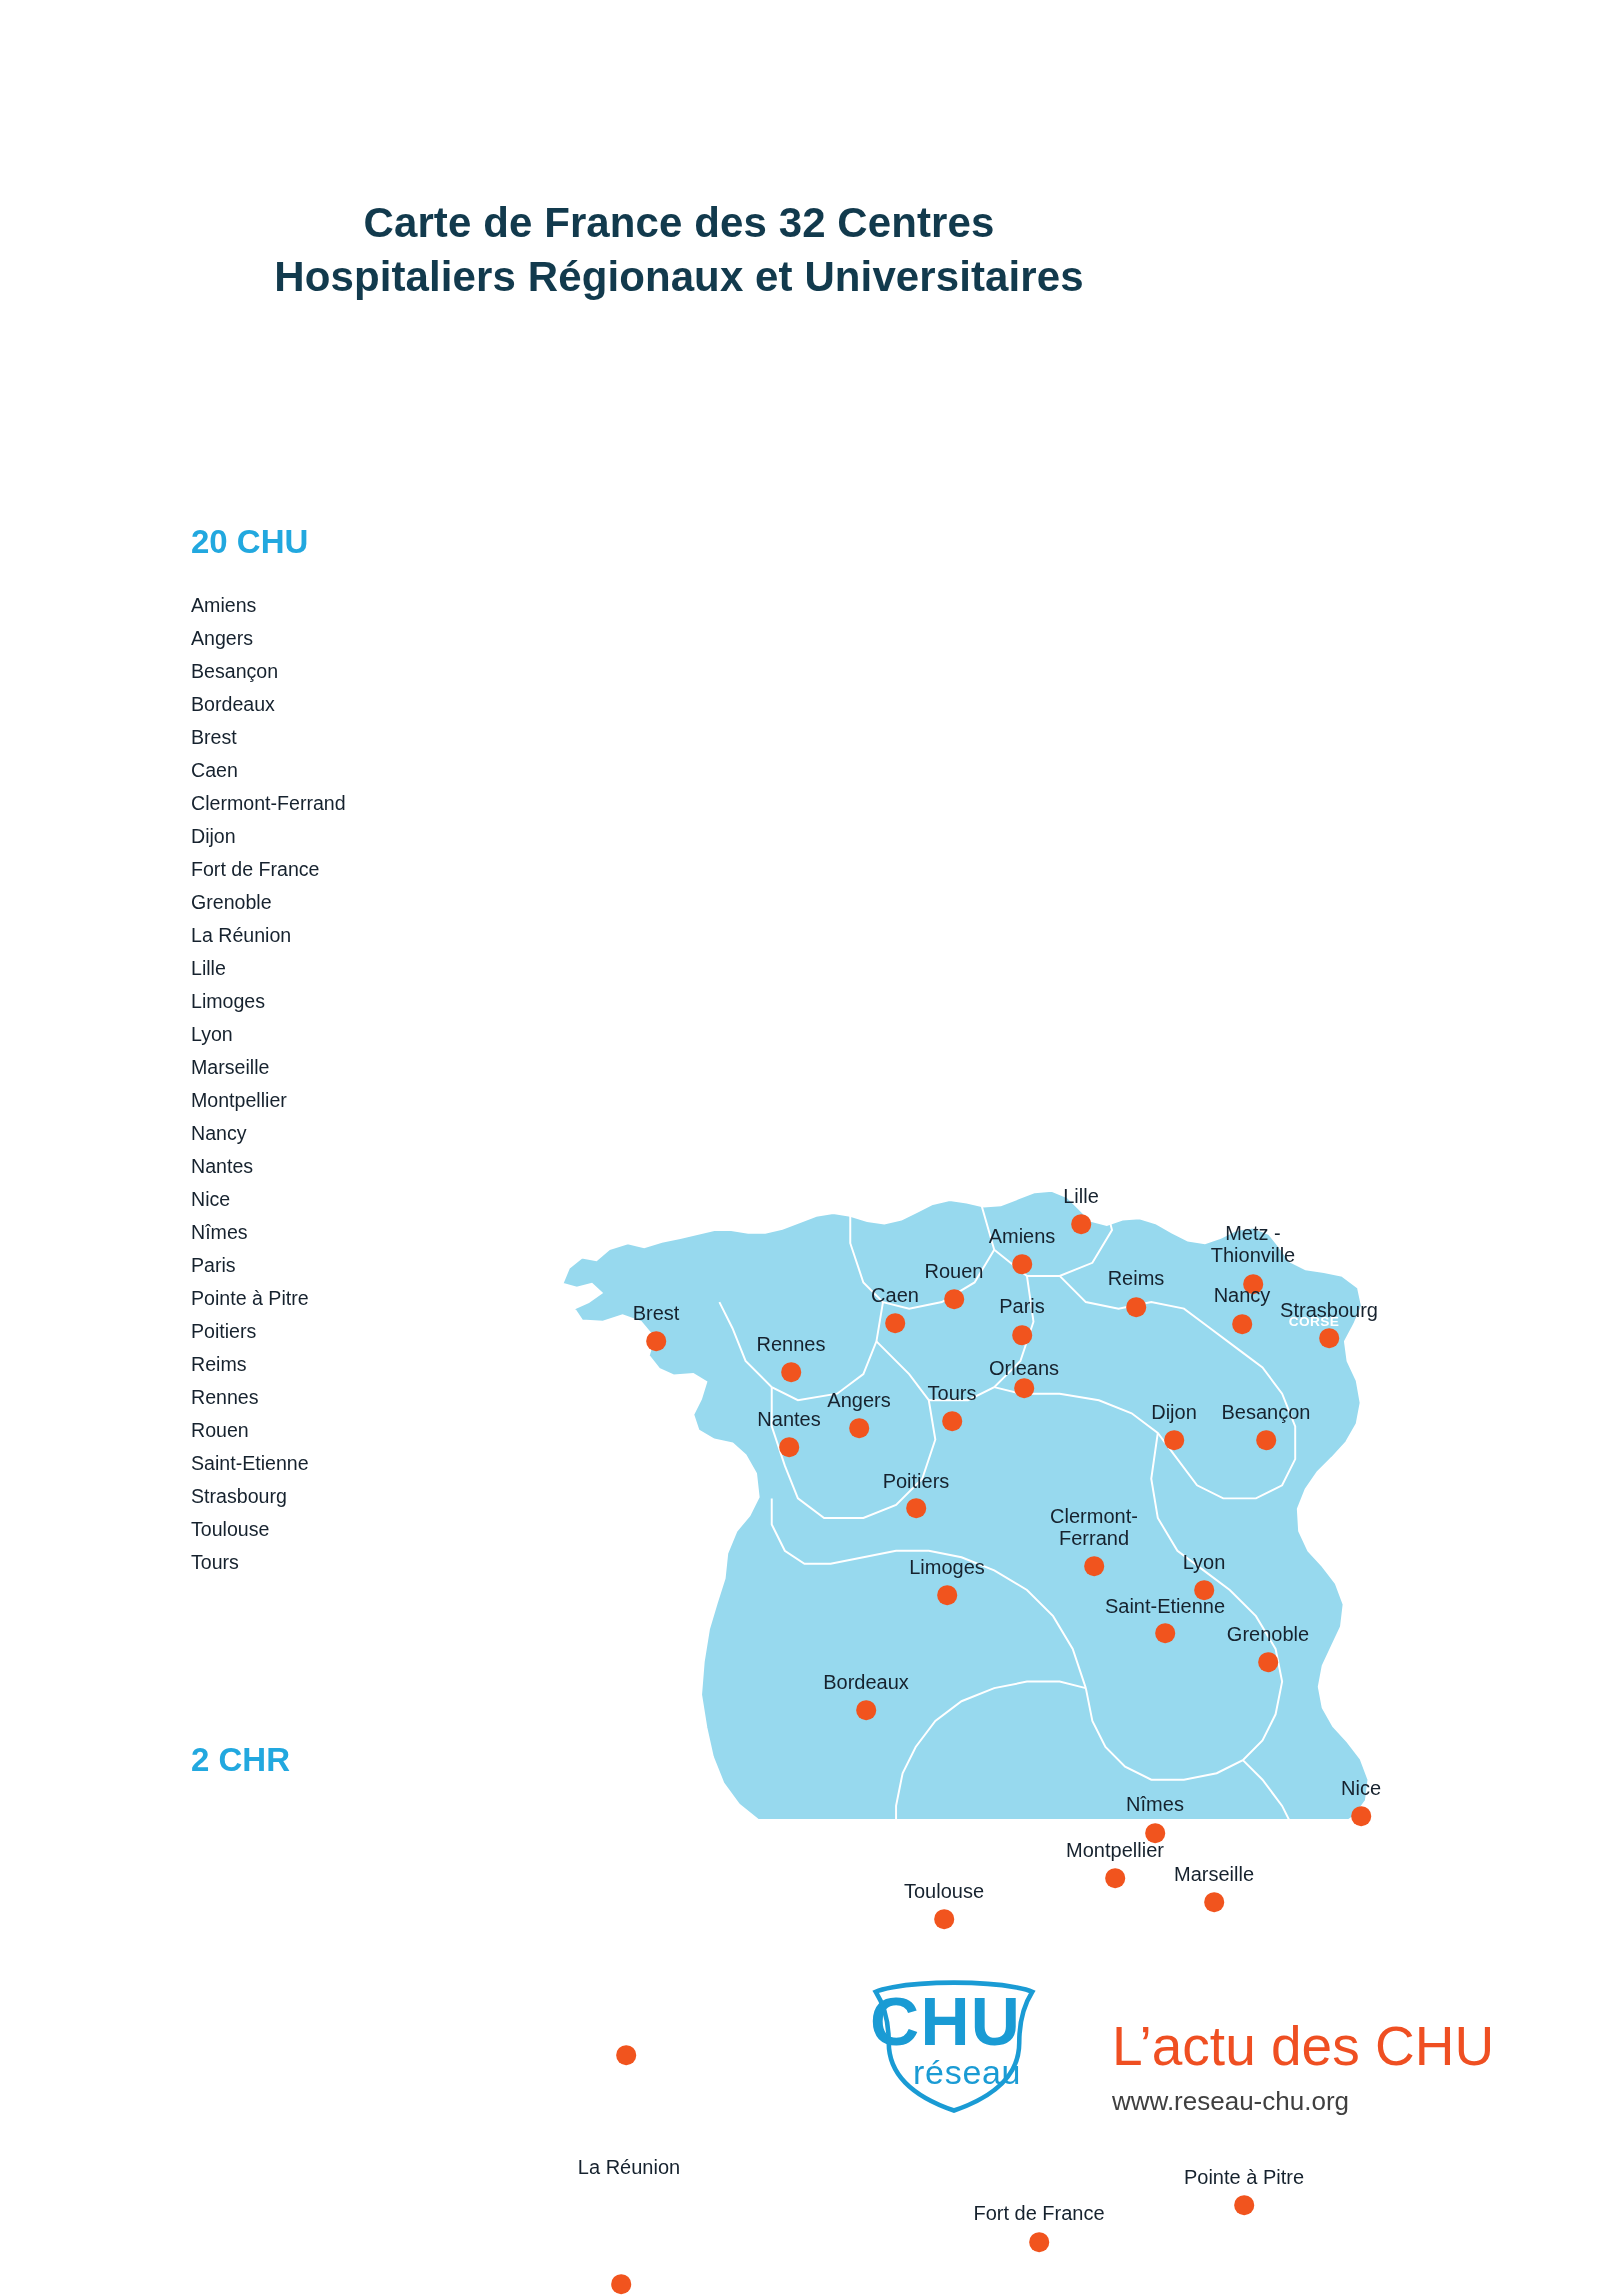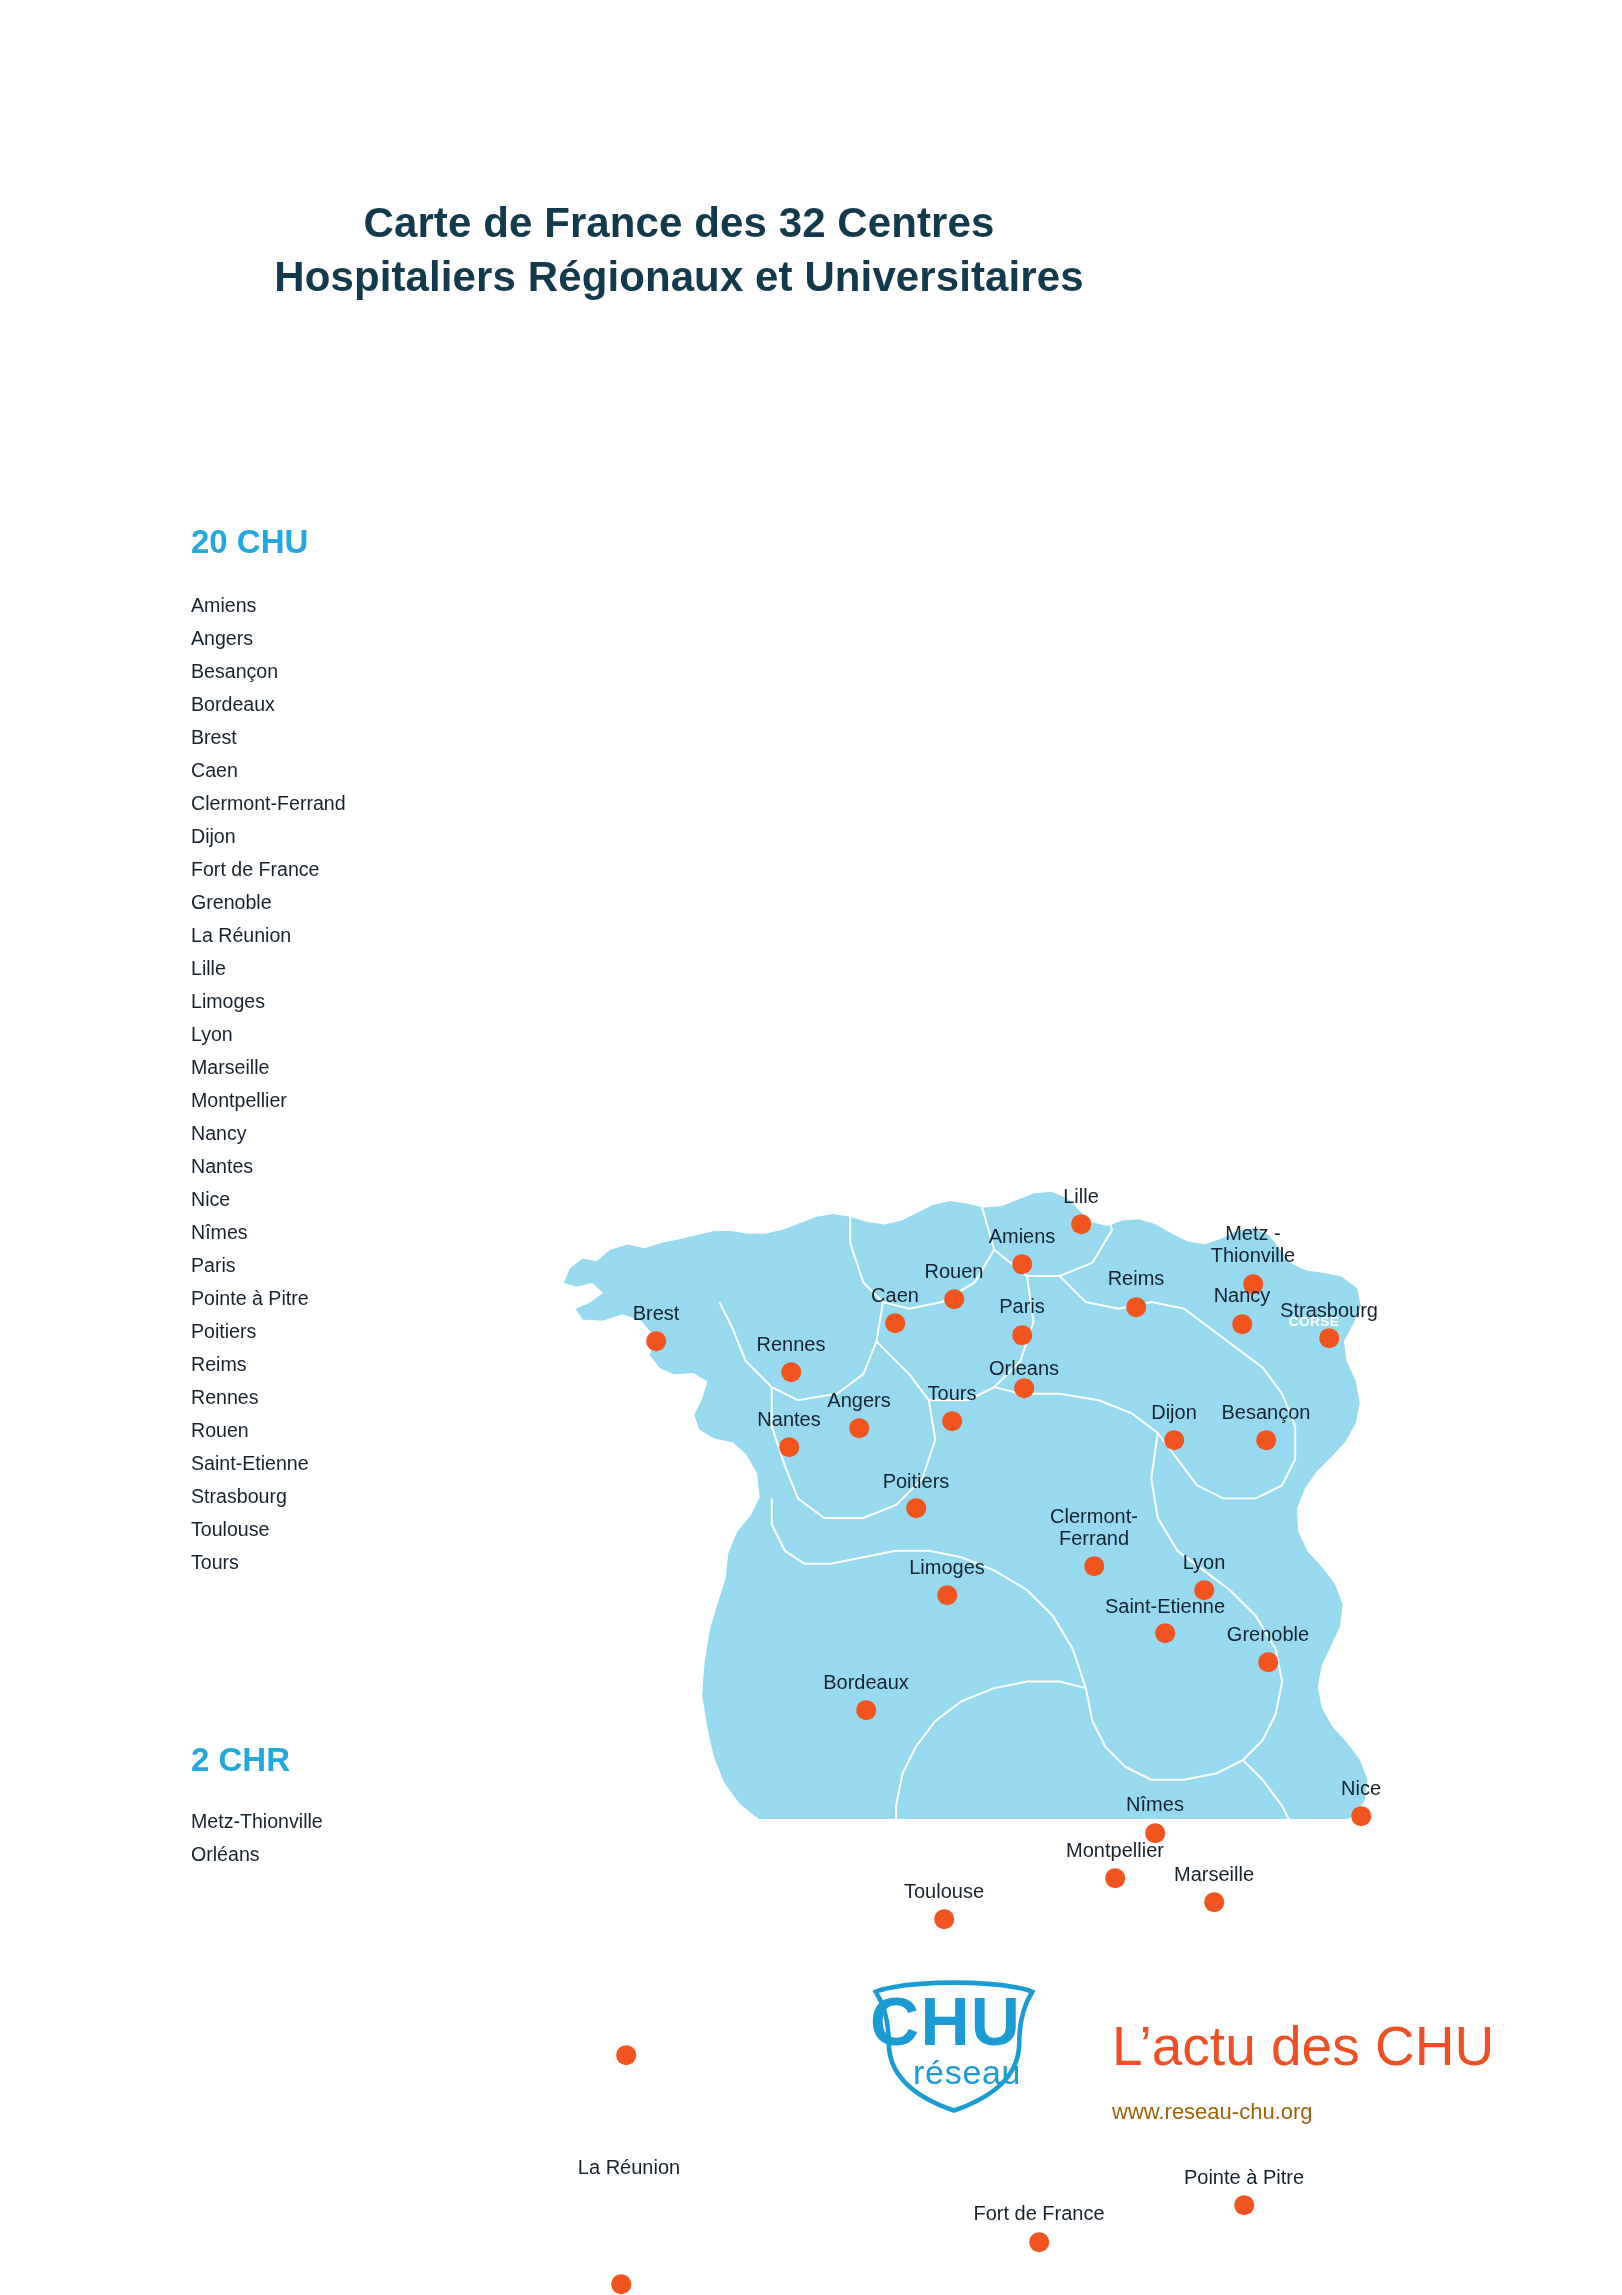--- a/index.html
+++ b/index.html
@@ -143,23 +143,23 @@
     left: 1112px;
     top: 46px;
   }
   #tagline {
     font-size: 55px;
     color: #ef4f22;
     line-height: 1.1;
     white-space: nowrap;
   }
   #site-url {
-    font-size: 22px;
-    color: #a16207;
-    margin-top: 22px;
+    font-size: 26px;
+    color: #404040;
+    margin-top: 9px;
     white-space: nowrap;
   }
 </style>
 </head>
 <body>
 
 <div id="title-block">
   <div class="title-line">Carte de France des 32 Centres</div>
   <div class="title-line">Hospitaliers Régionaux et Universitaires</div>
 </div>
@@ -195,24 +195,20 @@
       <li>Rouen</li>
       <li>Saint-Etienne</li>
       <li>Strasbourg</li>
       <li>Toulouse</li>
       <li>Tours</li>
     </ul>
 </div>
 
 <div id="legend-chr">
   <div class="legend-heading">2 CHR</div>
-  <ul class="legend-list" id="chr-list">
-      <li>Metz-Thionville</li>
-      <li>Orléans</li>
-    </ul>
 </div>
 
 <div id="map-area">
   <svg width="1191" height="1361" viewBox="0 0 1820 2080">
     <g>
 
       <path fill="#97d9ee" stroke="#ffffff" stroke-width="3" d="M452,1198
            L425,1206 L400,1200 L372,1209 L352,1226 L330,1222 L310,1238
            L300,1262 L322,1268 L345,1262 L360,1276 L340,1290 L318,1300
            L330,1318 L362,1320 L392,1310 L420,1320 L440,1344 L432,1372

